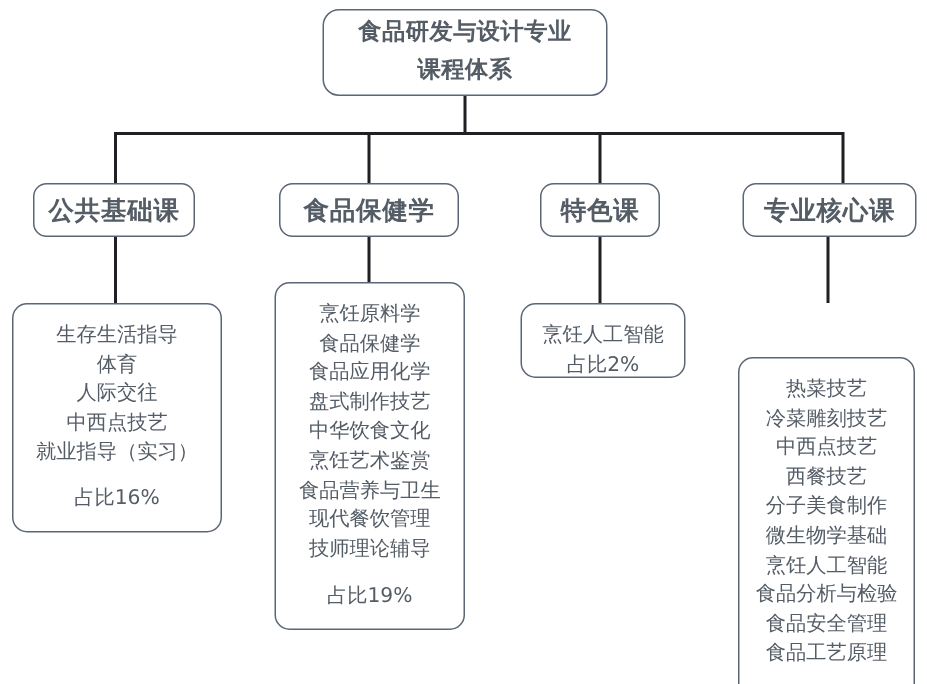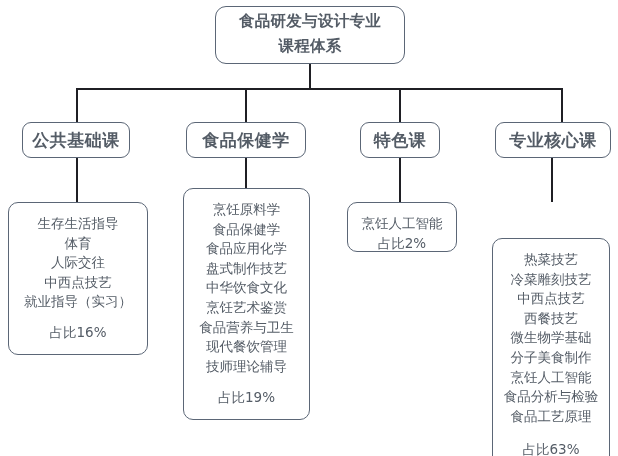--- a/index.html
+++ b/index.html
@@ -163,22 +163,23 @@
   <div class="node leaf leaf3">
     <div class="line">烹饪人工智能</div>
     <div class="line">占比2%</div>
   </div>
 
   <div class="node leaf leaf4">
     <div class="line">热菜技艺</div>
     <div class="line">冷菜雕刻技艺</div>
     <div class="line">中西点技艺</div>
     <div class="line">西餐技艺</div>
+    <div class="line">分子美食制作</div>
     <div class="line">微生物学基础</div>
-    <div class="line">分子美食制作</div>
     <div class="line">烹饪人工智能</div>
     <div class="line">食品分析与检验</div>
+    <div class="line">食品安全管理</div>
     <div class="line">食品工艺原理</div>
     <div class="line spacer"></div>
     <div class="line">占比63%</div>
   </div>
 
 </div>
 
 </body></html>

